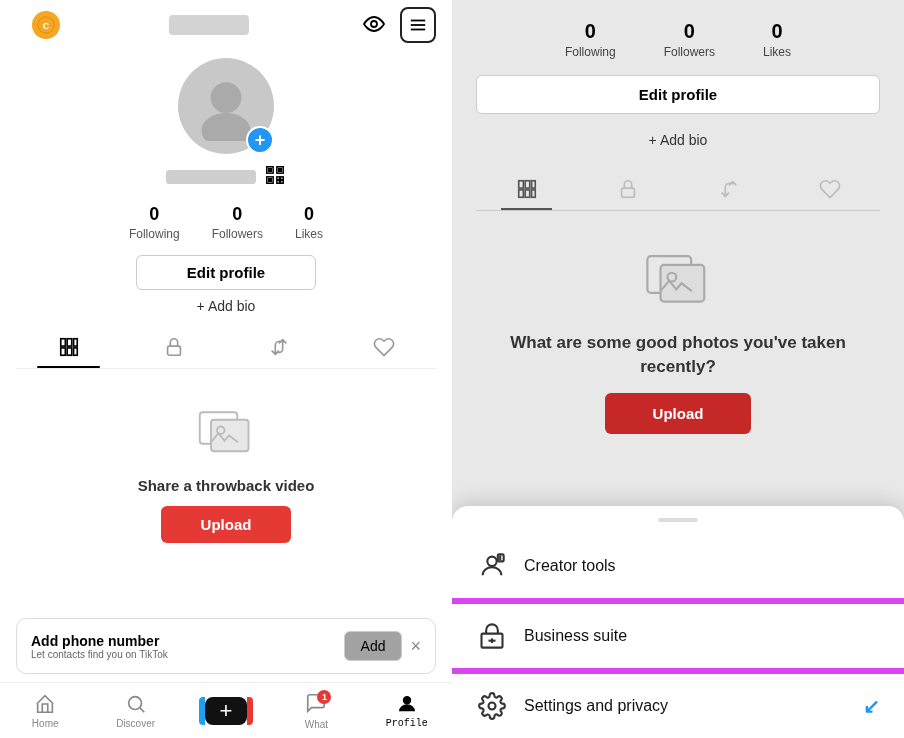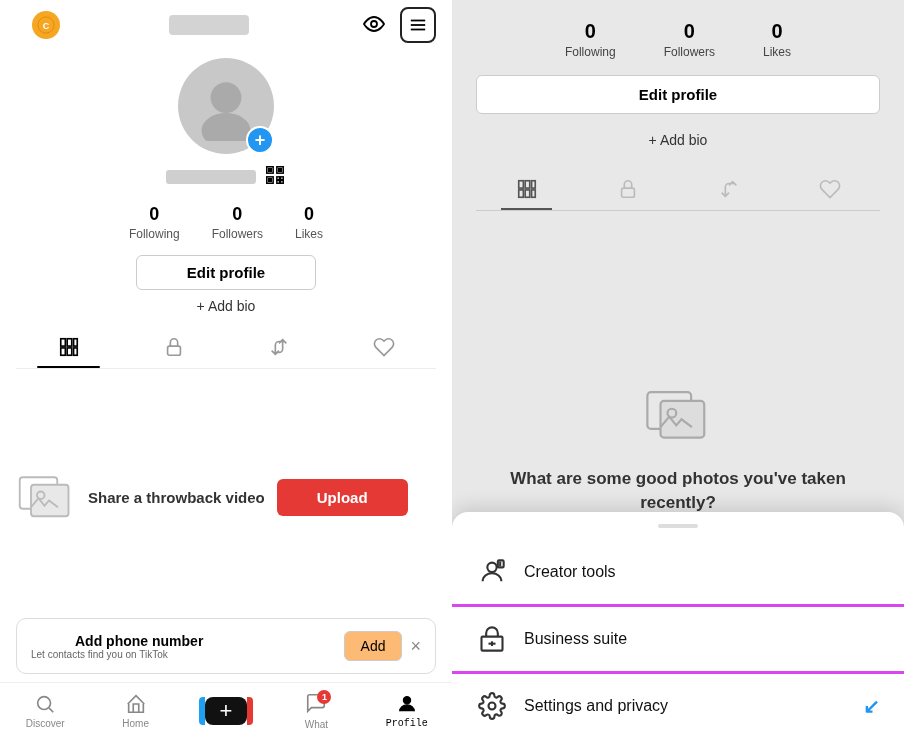--- a/index.html
+++ b/index.html
@@ -184,21 +184,21 @@
       bottom: 0; left: 20%; right: 20%;
       height: 2px;
       background: #000;
       border-radius: 2px;
     }
 
     
     .content-area {
       flex: 1;
       display: flex;
-      flex-direction: row;
+      flex-direction: column;
       align-items: center;
       padding: 32px 16px 16px;
       gap: 12px;
     }
     .photo-icon svg { width: 60px; height: 60px; color: #ccc; }
     .content-text {
       font-size: 15px;
       font-weight: 600;
       color: #333;
       text-align: center;
@@ -221,34 +221,33 @@
       border-radius: 10px;
       padding: 12px 14px;
       display: flex;
       align-items: center;
       justify-content: space-between;
     }
     .phone-notif-text .notif-title {
       font-size: 14px;
       font-weight: 600;
       color: #000;
-      margin-left: 44px;
     }
     .phone-notif-text .notif-sub {
       font-size: 10px;
       color: #666;
     }
     .notif-actions {
       display: flex;
       align-items: center;
       gap: 8px;
     }
     .add-phone-btn {
       border: 1.5px solid #ccc;
-      background: #fdba74;
+      background: #a3a3a3;
       border-radius: 6px;
       padding: 6px 16px;
       font-size: 14px;
       cursor: pointer;
     }
     .close-notif-btn {
       background: none;
       border: none;
       font-size: 18px;
       color: #888;
@@ -402,21 +401,20 @@
       background: #555;
     }
 
     
     .right-content {
       flex: 1;
       background: #e8e8e8;
       display: flex;
       flex-direction: column;
       align-items: center;
-      justify-content: center;
       padding: 32px 24px;
       gap: 14px;
     }
     .right-photo-icon svg { width: 70px; height: 70px; }
     .right-content-text {
       font-size: 17px;
       font-weight: 700;
       color: #333;
       text-align: center;
       line-height: 1.4;
@@ -446,21 +444,21 @@
       background: #ddd;
       border-radius: 2px;
       margin: 0 auto 12px;
     }
     .menu-item {
       display: flex;
       align-items: center;
       gap: 16px;
       padding: 16px 24px;
       cursor: pointer;
-      border-bottom: 3px solid #d946ef;
+      border-bottom: 6px solid #d946ef;
     }
     .menu-item:last-child { border-bottom: none; align-items: center; }
     .menu-item-icon {
       width: 32px; height: 32px;
       display: flex; align-items: center; justify-content: center;
     }
     .menu-item-text {
       font-size: 16px;
       color: #111;
       font-weight: 500;
@@ -615,32 +613,32 @@
     </div>
     <div class="notif-actions">
       <button class="add-phone-btn">Add</button>
       <button class="close-notif-btn">×</button>
     </div>
   </div>
 
   <div class="bottom-nav">
     <div class="nav-item">
       <svg viewBox="0 0 24 24" width="22" height="22" fill="none" stroke="#888" stroke-width="1.8">
-        <circle cx="11" cy="11" r="7"></circle>
-        <line x1="16.5" y1="16.5" x2="21" y2="21"></line>
-      </svg>
-      <span>Discover</span>
-    </div>
-    <div class="nav-item">
-      <svg viewBox="0 0 24 24" width="22" height="22" fill="none" stroke="#888" stroke-width="1.8">
         <path d="M3 12L12 3l9 9"></path>
         <path d="M9 21V12h6v9"></path>
         <path d="M4 12v9h16v-9"></path>
       </svg>
       <span>Home</span>
+    </div>
+    <div class="nav-item">
+      <svg viewBox="0 0 24 24" width="22" height="22" fill="none" stroke="#888" stroke-width="1.8">
+        <circle cx="11" cy="11" r="7"></circle>
+        <line x1="16.5" y1="16.5" x2="21" y2="21"></line>
+      </svg>
+      <span>Discover</span>
     </div>
     <div class="nav-item">
       <div class="nav-plus">+</div>
     </div>
     <div class="nav-item">
       <div class="inbox-badge">
         <svg viewBox="0 0 24 24" width="22" height="22" fill="none" stroke="#888" stroke-width="1.8">
           <path d="M21 15a2 2 0 01-2 2H7l-4 4V5a2 2 0 012-2h14a2 2 0 012 2z"></path>
         </svg>
         <div class="badge-dot">1</div>

